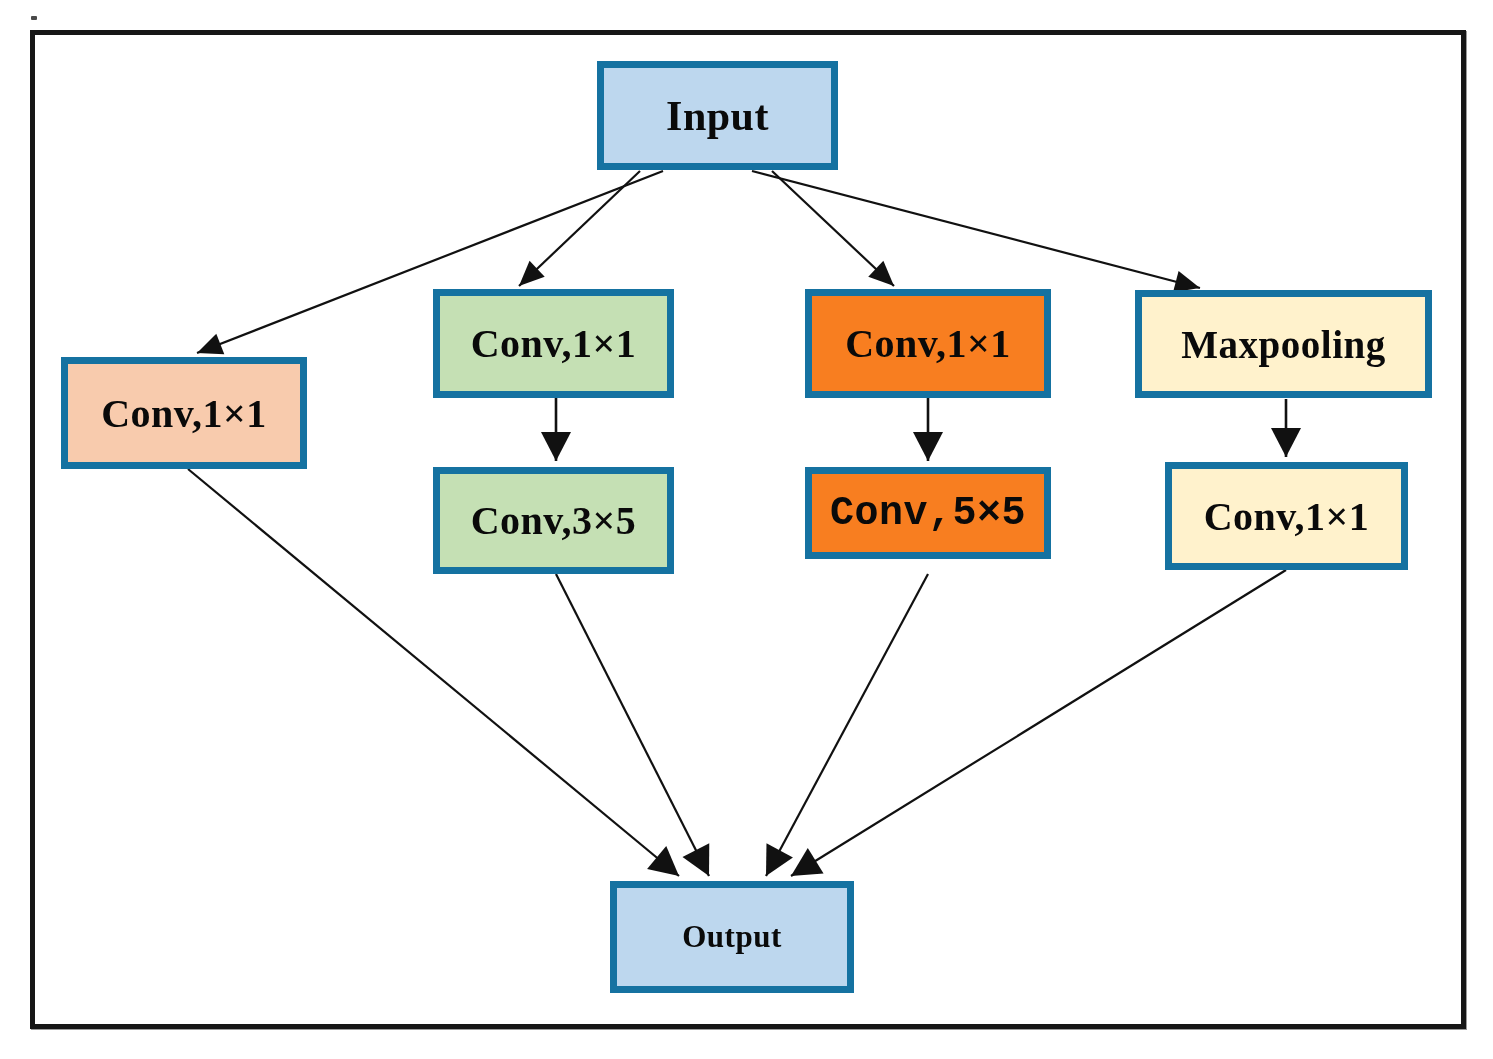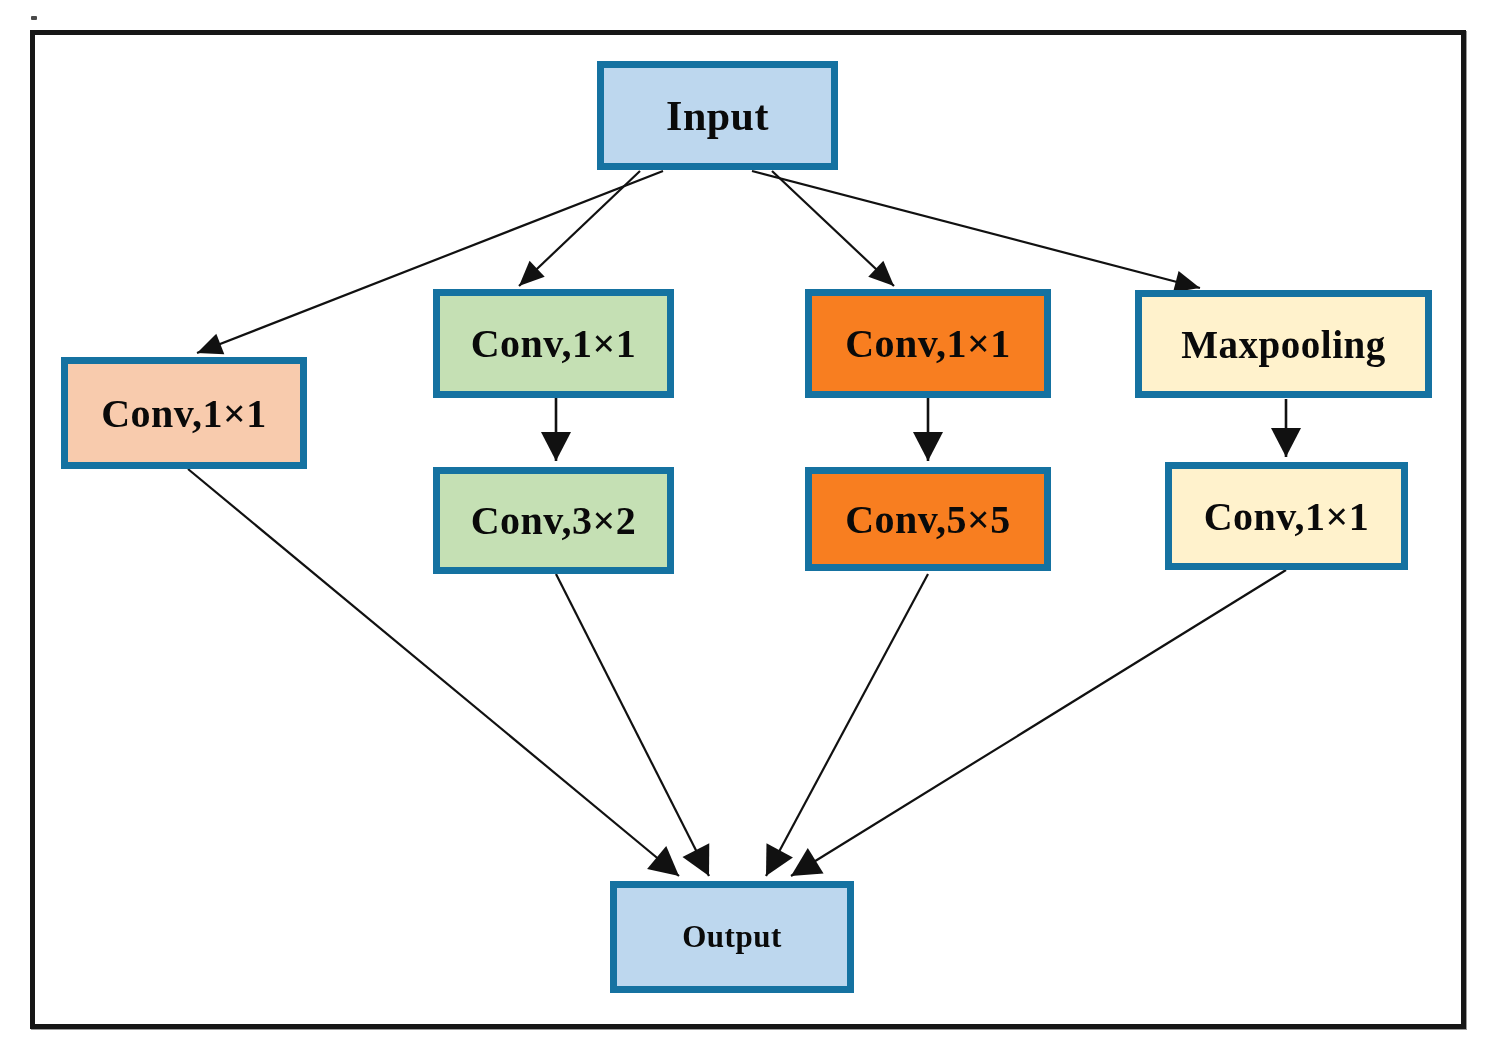--- a/index.html
+++ b/index.html
@@ -37,21 +37,21 @@
   .fill-green {background:var(--c-green,#C5E0B4);}
   .fill-orange{background:var(--c-orange,#F87E20);}
   .fill-cream {background:var(--c-cream,#FFF2CC);}
 
   .n-input   {left:597px;top:61px; width:241px;height:109px;font-size:42px;}
   .n-peach1  {left:61px; top:357px;width:246px;height:112px;}
   .n-green1  {left:433px;top:289px;width:241px;height:109px;}
   .n-orange1 {left:805px;top:289px;width:246px;height:109px;}
   .n-maxpool {left:1135px;top:290px;width:297px;height:108px;font-size:39px;}
   .n-green2  {left:433px;top:467px;width:241px;height:107px;}
-  .n-orange2 {left:805px;top:467px;width:246px;height:104px;}
+  .n-orange2 {left:805px;top:467px;width:246px;height:92px;font-family:Liberation Mono, monospace;}
   .n-cream2  {left:1165px;top:462px;width:243px;height:108px;}
   .n-output  {left:610px;top:881px;width:244px;height:112px;font-size:31px;}
 </style>
 </head>
 <body>
 
 <div class="frame"></div>
 <div class="stray-dot"></div>
 
 <svg class="edges" viewBox="0 0 1493 1059" xmlns="http://www.w3.org/2000/svg">
@@ -82,21 +82,21 @@
 
 <div class="node fill-peach n-peach1">
   <span>Conv,1×1</span>
 </div>
 
 <div class="node fill-green n-green1">
   <span>Conv,1×1</span>
 </div>
 
 <div class="node fill-green n-green2">
-  <span>Conv,3×2</span>
+  <span>Conv,3×5</span>
 </div>
 
 <div class="node fill-orange n-orange1">
   <span>Conv,1×1</span>
 </div>
 
 <div class="node fill-orange n-orange2">
   <span>Conv,5×5</span>
 </div>
 

